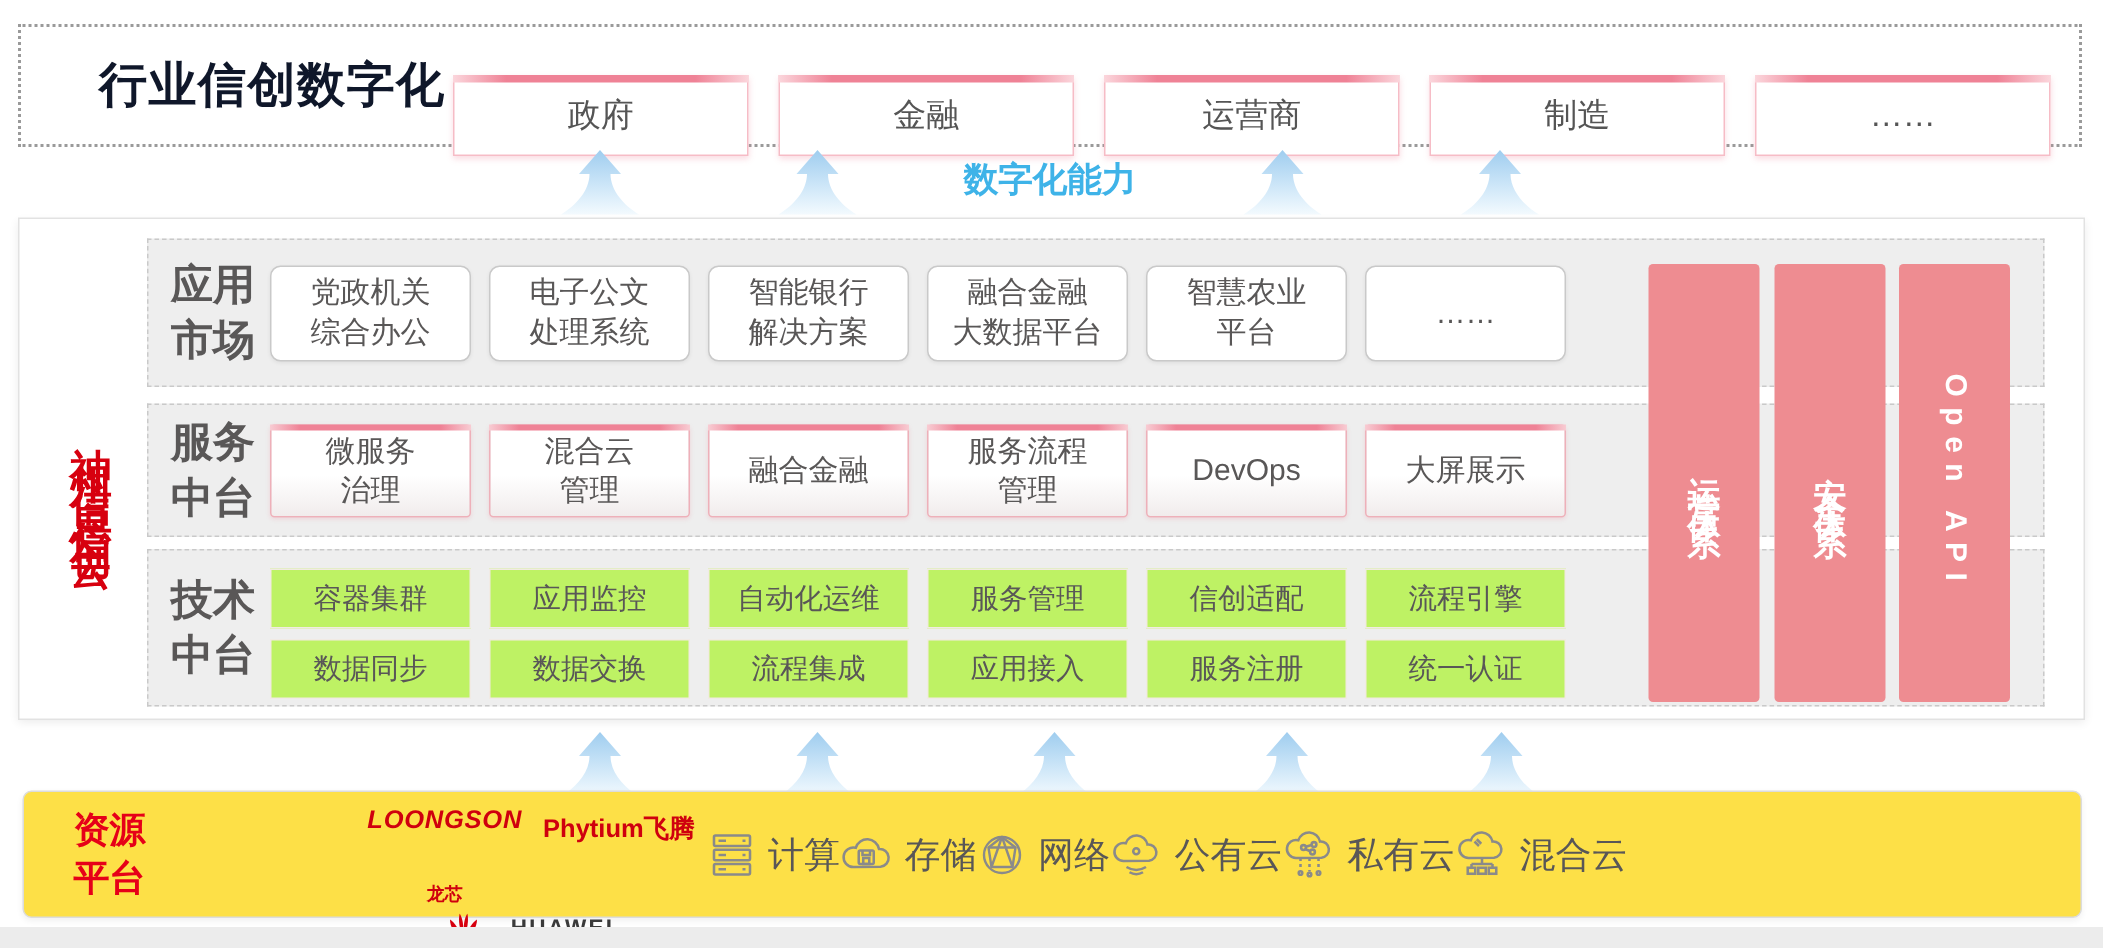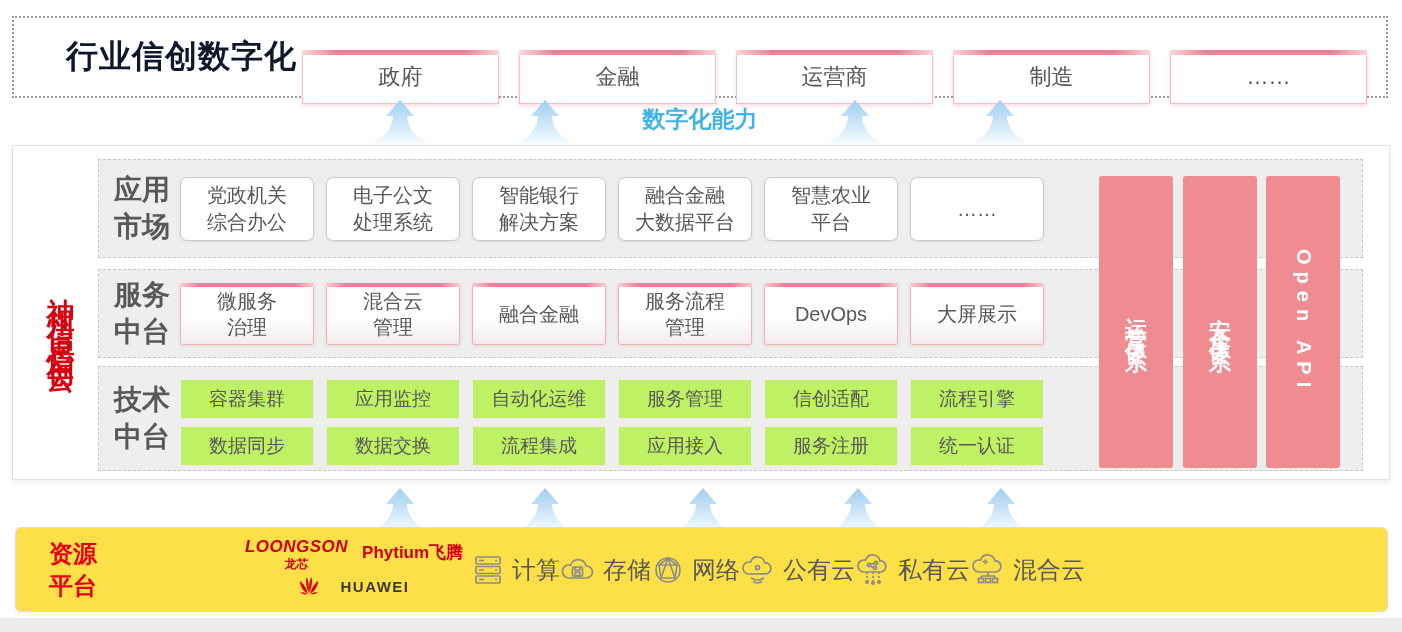--- a/index.html
+++ b/index.html
@@ -68,21 +68,21 @@
 
   
   .res-box { position:absolute; left:15px; top:527px; width:1373px; height:85px;
              background:#fde047; border:1px solid #dcdcdc; border-radius:6px;
              box-shadow:0 2px 4px rgba(0,0,0,.06); }
   .res-title { position:absolute; left:33px; top:0; height:100%; display:flex; align-items:center; }
   .res-title span { font-size:24px; font-weight:bold; color:#e60018; line-height:1.3; }
   .vendors { position:absolute; left:198px; top:9px; width:280px;
              display:flex; flex-direction:column; align-items:center; gap:4px; }
   .vendor-row1 { display:flex; align-items:flex-start; gap:14px; }
-  .loongson { display:flex; flex-direction:column; align-items:center; }
+  .loongson { display:flex; flex-direction:column; align-items:center;gap:32px; }
   .loongson .en { font-size:17px; font-weight:bold; font-style:italic; color:#cf000e; letter-spacing:.5px; }
   .loongson .cn { font-size:12px; font-weight:bold; color:#cf000e; margin-top:-1px; }
   .phytium { font-size:17px; font-weight:bold; color:#cf000e; padding-top:4px; }
   .huawei { display:flex; align-items:center; gap:22px; }
   .huawei .hw-text { font-size:15px; font-weight:bold; color:#3a3a3a; letter-spacing:1.5px; }
   .res-items { position:absolute; left:455px; right:40px; top:0; height:100%;
                display:flex; align-items:center; }
   .res-item { display:flex; align-items:center; gap:7px; }
   .res-item .lbl { font-size:24px; color:#595757; }
   .res-item svg { display:block; }

